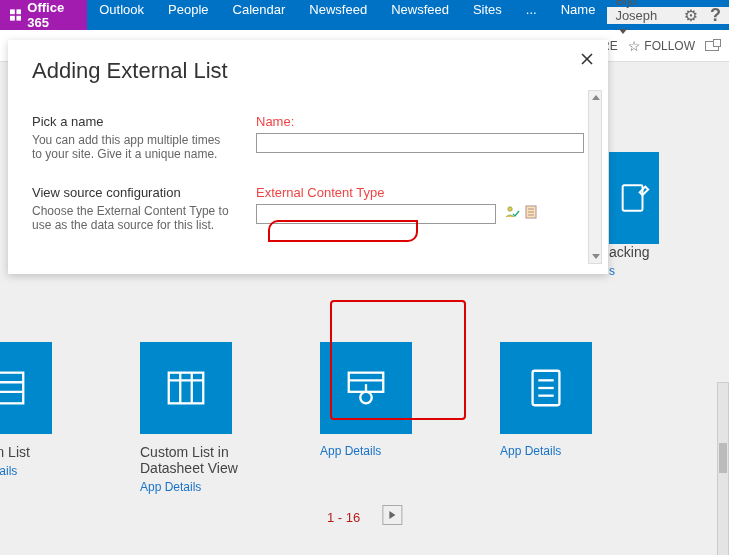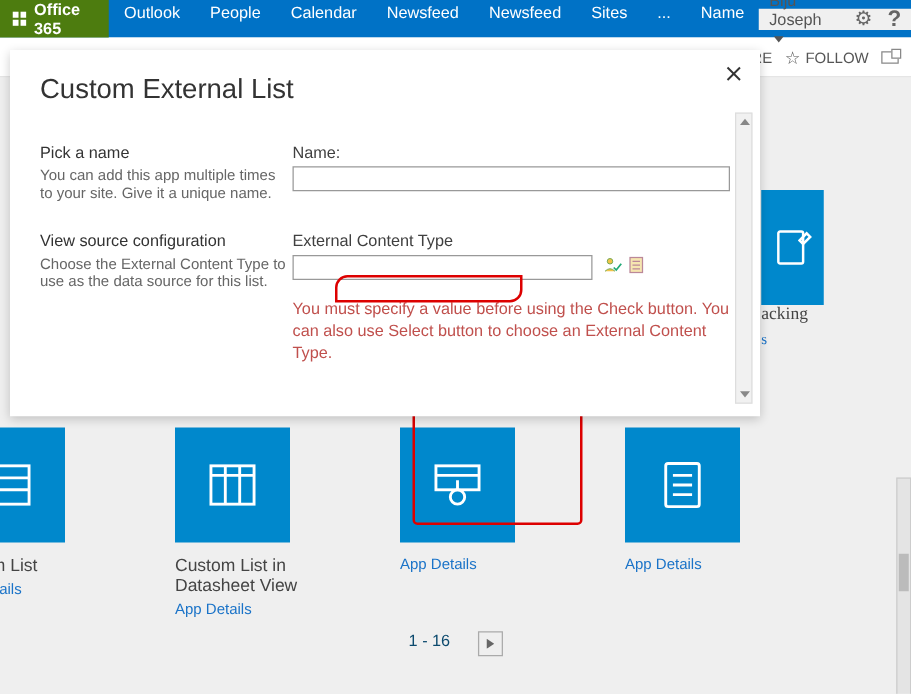--- a/index.html
+++ b/index.html
@@ -17,21 +17,21 @@
     height: 30px;
     display: flex;
     align-items: center;
     color: #fff;
     font-size: 13px;
   }
   .suite-brand {
     display: flex;
     align-items: center;
     padding: 0 10px;
-    background: #4d7c0f;
+    background: #a21caf;
     height: 100%;
     gap: 6px;
     font-weight: 600;
   }
   .suite-brand svg { fill: #fff; }
   .suite-links { display: flex; }
   .suite-link {
     padding: 0 12px;
     height: 40px;
     line-height: 30px;
@@ -108,23 +108,23 @@
     cursor: pointer;
   }
   .first-tile { margin-left: -40px; }
 
   .pager {
     position: absolute;
     left: 50%;
     bottom: 30px;
     transform: translateX(-50%);
     display: flex;
-    align-items: flex-start;
+    align-items: flex-end;
     gap: 22px;
-    color: #0c4a6e;
+    color: #b91c1c;
     font-size: 13px;
   }
   .pager-btn { border: 1px solid #aaa; width: 20px; height: 20px; display: flex; align-items:center; justify-content:center; cursor:pointer; }
 
   .dialog {
     position: absolute;
     top: 40px;
     left: 8px;
     width: 600px;
     background: #fff;
@@ -139,37 +139,37 @@
     cursor: pointer;
   }
   .dialog h1 {
     font-size: 22px;
     font-weight: 300;
     color: #333;
     margin-bottom: 30px;
   }
   .dialog-row {
     display: flex;
-    gap: 2px;
+    gap: 24px;
     margin-bottom: 24px;
   }
   .dialog-left {
     width: 200px;
     font-size: 12px;
     color: #666;
   }
   .dialog-left .head {
     color: #333;
     font-size: 13px;
     margin-bottom: 4px;
   }
   .dialog-right {
     flex: 1;
   }
-  .field-label { font-size: 13px; color: #404040; margin-bottom: 4px; }
+  .field-label { font-size: 13px; color: #ef4444; margin-bottom: 4px; }
   .txt-input {
     width: 100%;
     border: 1px solid #999;
     height: 20px;
     font-size: 13px;
     padding: 1px 4px;
   }
   .ect-wrap { position: relative; }
   .ect-input {
     width: 240px;
@@ -276,21 +276,21 @@
   <span>ARE</span>
   <span class="follow">
     <span class="star">☆</span>
     <span>FOLLOW</span>
   </span>
   <span class="box"></span>
 </div>
 
 <div class="bg-content">
 
-  <div style="position:absolute; top:90px; right:70px;font-family:Liberation Serif, serif;">
+  <div style="position:absolute; top:90px; right:70px;">
      <div style="background:#0088cc; width:50px; height:92px; display:flex; align-items:center; justify-content:center;">
        <svg width="34" height="34" viewBox="0 0 24 24" fill="none" stroke="#fff" stroke-width="1.4">
           <rect x="4" y="3" width="14" height="18" rx="1"></rect>
           <path d="M16 8 l4 -4 l2 2 l-4 4 z"></path>
         </svg>
      </div>
      <div class="tile-title">acking</div>
      <div class="tile-link">s</div>
   </div>
 
@@ -359,21 +359,21 @@
     </div>
 </div>
 
 <div class="dialog">
   <span class="dialog-close">
      <svg width="14" height="14" viewBox="0 0 14 14" stroke="#333" stroke-width="1.6">
         <line x1="2" y1="2" x2="12" y2="12"></line>
         <line x1="12" y1="2" x2="2" y2="12"></line>
       </svg>
   </span>
-  <h1>Custom External List</h1>
+  <h1>Adding External List</h1>
 
   <div class="dialog-row">
     <div class="dialog-left">
       <div class="head">Pick a name</div>
       <div>You can add this app multiple times to your site. Give it a unique name.</div>
     </div>
     <div class="dialog-right">
       <div class="field-label">Name:</div>
       <input class="txt-input" type="text" value="" style="">
     </div>
@@ -397,21 +397,20 @@
         </span>
         <span class="ic" title="Select">
           <svg width="16" height="16" viewBox="0 0 16 16">
               <rect x="2" y="2" width="10" height="12" fill="#f6e6b0" stroke="#b89"></rect>
               <line x1="4" y1="5" x2="10" y2="5" stroke="#b89"></line>
               <line x1="4" y1="8" x2="10" y2="8" stroke="#b89"></line>
               <line x1="4" y1="11" x2="10" y2="11" stroke="#b89"></line>
             </svg>
         </span>
       </span>
-      <div class="validation">You must specify a value before using the Check button. You can also use Select button to choose an External Content Type.</div>
     </div>
   </div>
 
   <div class="dlg-scroll"></div>
 
   <div class="hand1 hand-ect"></div>
 </div>
 
 <div class="hand1 hand-tile"></div>
 

